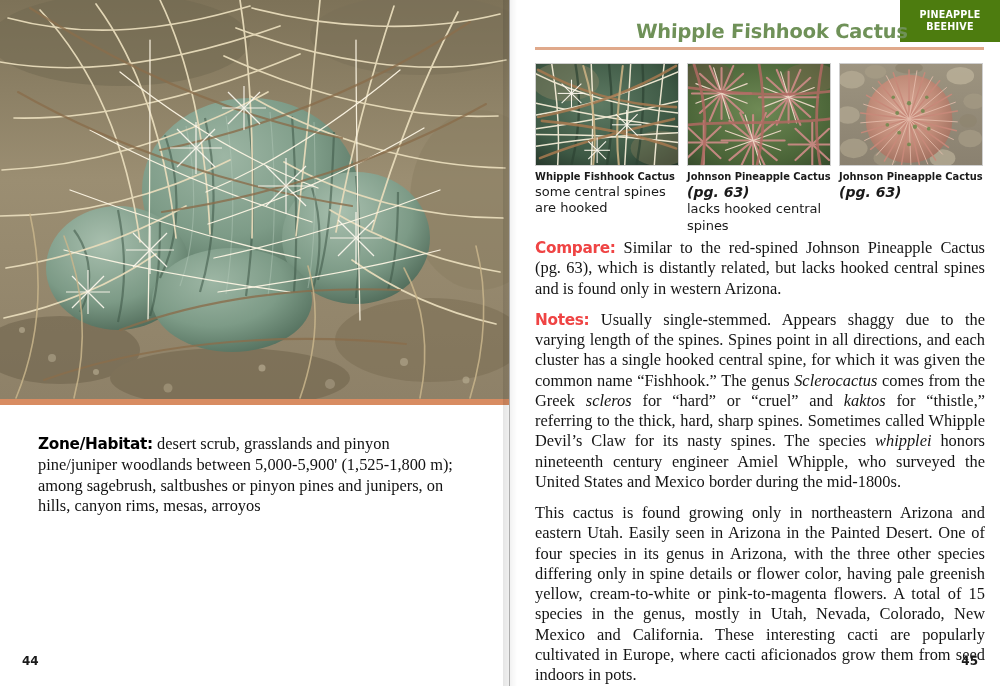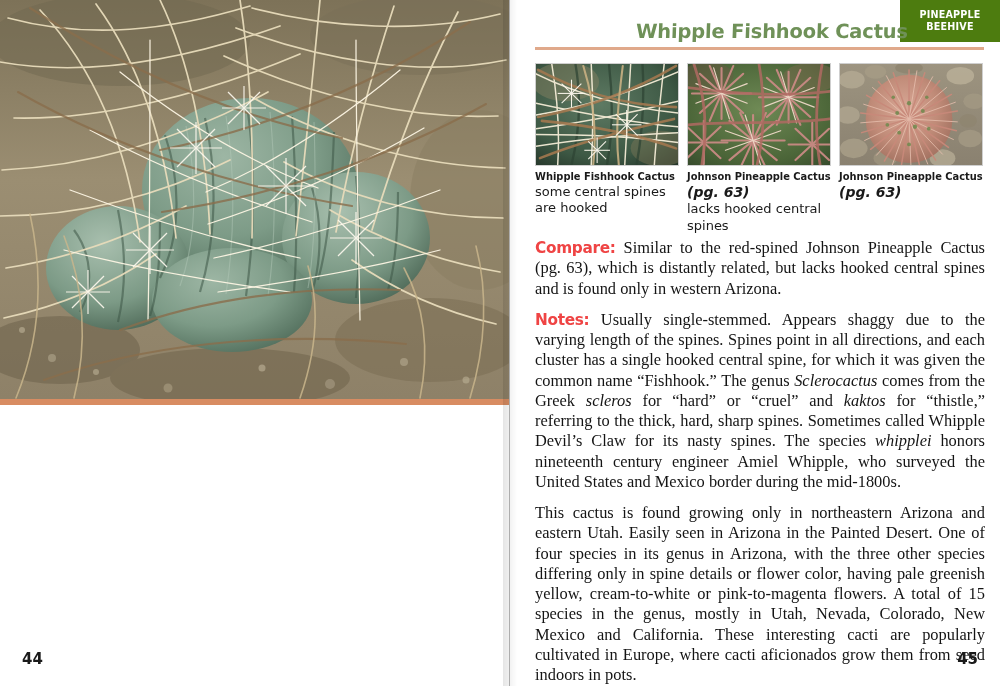--- a/index.html
+++ b/index.html
@@ -72,21 +72,21 @@
     font-size: 15.3px;
     letter-spacing: -0.3px;
     color: #000;
   }
 
   .folio {
     position: absolute;
     bottom: 18px;
     font-family: "DejaVu Sans", sans-serif;
     font-weight: bold;
-    font-size: 15px;
+    font-size: 12px;
     color: #1a1a1a;
   }
   .folio-left { left: 22px; }
   .folio-right { right: 22px; }
 
   
   .page-right {
     position: relative;
     width: 490px;
     height: 686px;
@@ -380,20 +380,24 @@
           <path d="M300 398 C316 352 320 306 308 266"></path>
           <path d="M470 398 C486 346 488 292 476 246"></path>
           <path d="M420 398 C430 350 424 304 404 268"></path>
         </g>
       </svg>
     </div>
 
     <div class="hero-rule"></div>
 
     <div class="left-text">
+      <p class="field-block">
+        <span class="field-label">Zone/Habitat:</span>
+        <span>desert scrub, grasslands and pinyon pine/juniper woodlands between 5,000-5,900' (1,525-1,800 m); among sagebrush, saltbushes or pinyon pines and junipers, on hills, canyon rims, mesas, arroyos</span>
+      </p>
     </div>
 
     <div class="folio folio-left">44</div>
   </div>
 
   <div class="page-right">
 
     <div class="chapter-tab">
       <span>PINEAPPLE</span>
       <span>BEEHIVE</span>

